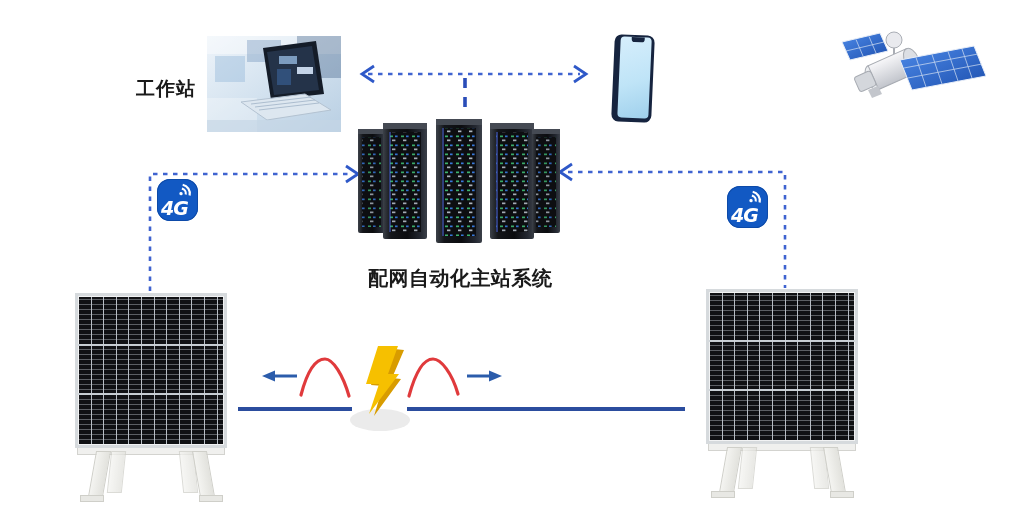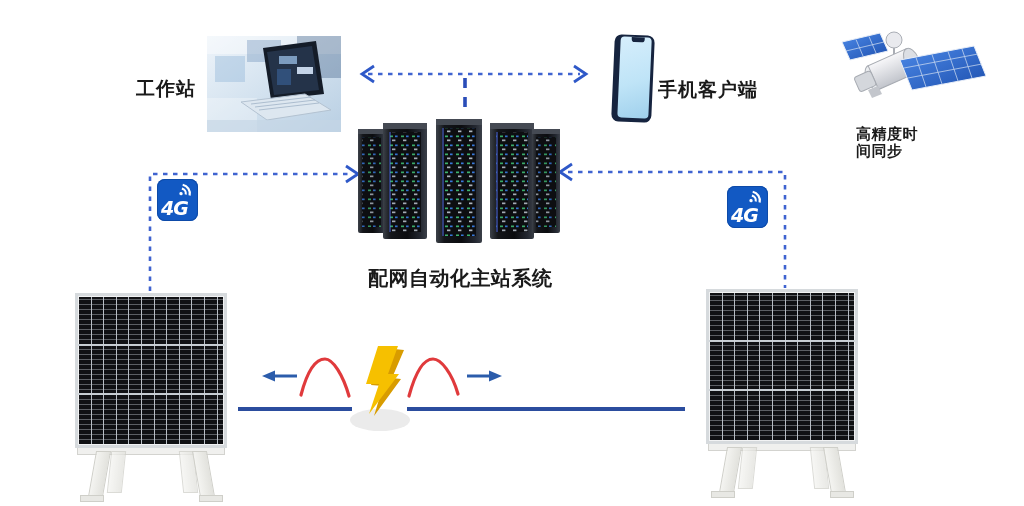--- a/index.html
+++ b/index.html
@@ -5,21 +5,21 @@
   html,body{margin:0;padding:0;background:#fff;}
   .canvas{position:relative;width:1024px;height:506px;background:#ffffff;overflow:hidden;
           font-family:"DejaVu Sans","Liberation Sans",sans-serif;}
   .abs{position:absolute;}
   .label{color:#1a1a1a;font-weight:bold;white-space:nowrap;}
   .label-lg{font-size:20px;letter-spacing:0.5px;margin-top:20px;}
   .label-md{font-size:19px;letter-spacing:1px;}
   .label-sm{font-size:15px;line-height:17px;white-space:normal;word-break:break-all;letter-spacing:0.5px;}
 
   
-  .badge4g{width:41px;height:42px;background:#1259c3;border-radius:8px;box-shadow:0 0 0 1px #0d4aa8 inset;}
+  .badge4g{width:41px;height:42px;background:#1259c3;border-radius:13px;box-shadow:0 0 0 1px #0d4aa8 inset;}
   .badge4g .g4text{position:absolute;left:4px;bottom:2px;color:#fff;font-weight:bold;
                    font-style:italic;font-size:19px;letter-spacing:-1px;}
   .badge4g svg{position:absolute;right:1px;top:1px;}
 
   
   .phone{width:40px;height:87px;background:#16243f;border-radius:7px;transform:rotate(2.5deg);}
   .phone .screen{position:absolute;top:2px;left:6px;right:3px;bottom:4px;
                  background:linear-gradient(160deg,#d6eefc 0%,#bfe4f7 55%,#9fd0ec 100%);border-radius:4px;}
   .phone .notch{position:absolute;top:2px;left:17px;width:13px;height:5px;background:#16243f;border-radius:0 0 3px 3px;}
 
@@ -131,21 +131,20 @@
       <rect x="180" y="21" width="20" height="90" fill="#0d0e11"></rect>
       <rect x="180" y="21" width="20" height="90" fill="url(#led)" opacity="0.7"></rect>
     </g>
   </svg>
   <div class="abs label label-lg" style="left:368px;top:245px">配网自动化主站系统</div>
 
   <div class="abs phone" style="left:613px;top:35px">
     <div class="screen"></div>
     <div class="notch"></div>
   </div>
-  <div class="abs label label-md" style="left:658px;top:77px">手机客户端</div>
 
   <svg class="abs" style="left:836px;top:26px" width="150" height="94" viewBox="0 0 150 94">
     <defs>
       <linearGradient id="pg" x1="0" y1="0" x2="1" y2="1">
         <stop offset="0" stop-color="#4d8ae8"></stop>
           <stop offset="1" stop-color="#1d4fae"></stop>
       </linearGradient>
       <linearGradient id="bg2" x1="0" y1="0" x2="0" y2="1">
         <stop offset="0" stop-color="#f7f7f9"></stop>
           <stop offset="1" stop-color="#c2c5cc"></stop>
@@ -161,21 +160,20 @@
       <ellipse cx="78" cy="43" rx="7" ry="13" fill="#dcdfe4" stroke="#a7abb2"></ellipse>
       <rect x="18" y="35" width="18" height="16" rx="3" fill="#d4d7dc" stroke="#a7abb2"></rect>
     </g>
     <circle cx="58" cy="14" r="8" fill="#e9eaee" stroke="#aaaeb5"></circle>
     <path d="M58,22 L58,28" stroke="#aaaeb5" stroke-width="2"></path>
     <polygon points="32,64 42,60 46,68 36,72" fill="#c3c6cc"></polygon>
 
     <polygon points="64,34 138,20 150,50 76,64" fill="url(#pg)" stroke="#e8eef8" stroke-width="1"></polygon>
     <path d="M68,42 L142,28 M72,52 L146,38 M80,31.5 L90,61 M96,28.5 L106,58 M112,25.5 L122,55 M126,23 L136,52" stroke="#dce6f4" stroke-width="0.8" opacity="0.85"></path>
   </svg>
-  <div class="abs label label-sm" style="left:856px;top:126px;width:64px">高精度时间同步</div>
 
   <div class="abs badge4g" style="left:157px;top:179px">
     <span class="g4text">4G</span>
     <svg width="20" height="17" viewBox="0 0 20 17">
       <g transform="rotate(12 6 13)">
         <path d="M4,5 A9,9 0 0 1 13,14" stroke="#ffffff" stroke-width="2.2" fill="none"></path>
         <path d="M4,9 A5,5 0 0 1 9,14" stroke="#ffffff" stroke-width="2.2" fill="none"></path>
         <circle cx="4.2" cy="14" r="1.7" fill="#ffffff"></circle>
       </g>
     </svg>

